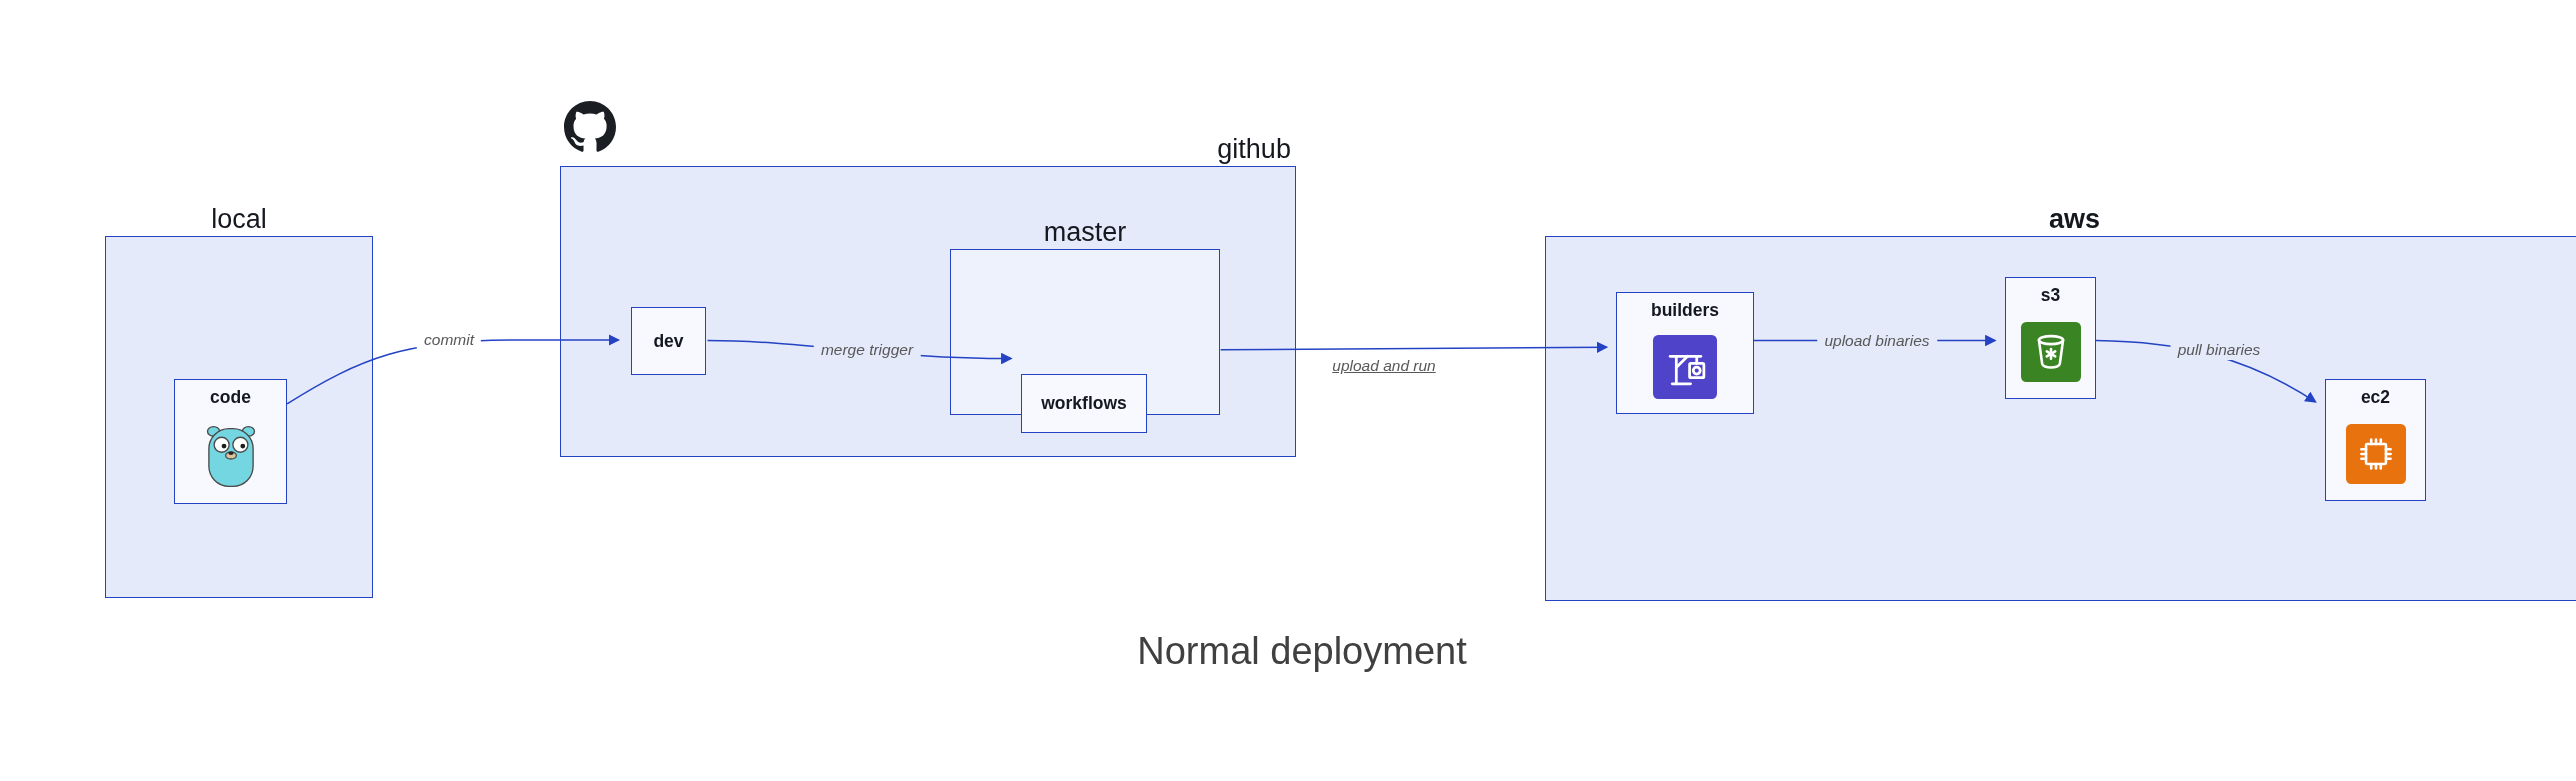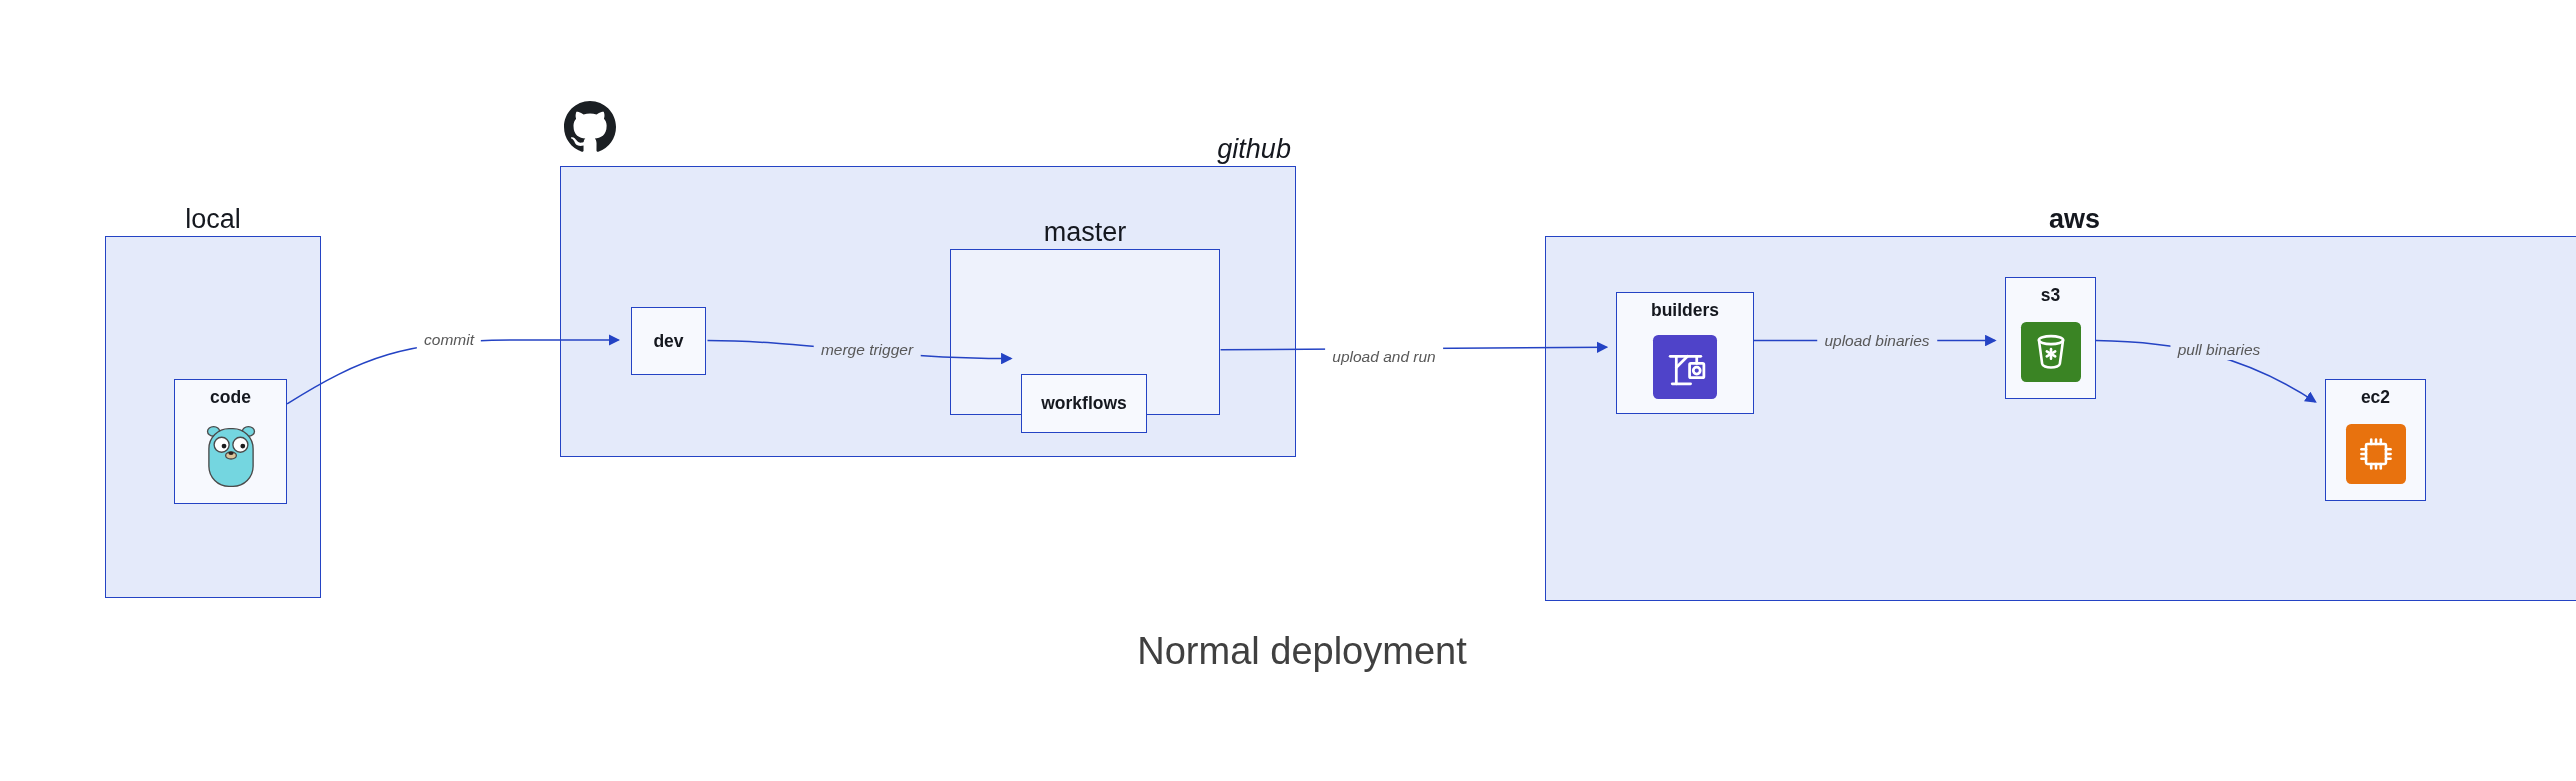--- a/index.html
+++ b/index.html
@@ -11,21 +11,21 @@
   .group {
     position:absolute;
     background:var(--panel-fill,#e4eafa);
     border:1.5px solid var(--box-border,#2443c4);
   }
   .group.sub { background:var(--sub-panel-fill,#eef2fc); }
   .group-label {
     position:absolute; top:-33px; left:0; right:0;
     text-align:center; font-size:27px; color:#15181f; white-space:nowrap;
   }
-  .group-label.align-right { text-align:right; right:4.1px;font-style:italic; }
+  .group-label.align-right { text-align:right; right:4.1px; }
   .node {
     position:absolute;
     background:var(--leaf-fill,#f7f9fe);
     border:1.5px solid var(--box-border,#2443c4);
     display:flex; align-items:center; justify-content:center;
     z-index:3;
   }
   .node-label { font-weight:bold; font-size:17.5px; color:#15181f; white-space:nowrap; }
   .icon-node { flex-direction:column; justify-content:flex-start; padding-top:7.2px; }
   .icon-node .icon-wrap { flex:1; display:flex; align-items:center; justify-content:center; width:100%; }
@@ -46,21 +46,21 @@
     text-decoration-thickness:1.5px; text-underline-offset:5.2px;
     white-space:nowrap;
   }
   .glyph { stroke:#ffffff; fill:none; stroke-width:1.35; stroke-linecap:round; stroke-linejoin:round; }
 </style>
 </head>
 <body>
 
 <div class="canvas">
 
-  <div class="group" style="left:105px; top:236px; width:216px; height:362px;">
+  <div class="group" style="left:105px; top:236px; width:268px; height:362px;">
     <div class="group-label">local</div>
   </div>
 
   <div class="group" style="left:560px; top:166px; width:736px; height:291px;">
     <div class="group-label align-right">github</div>
   </div>
 
   <div class="group sub" style="left:950px; top:249px; width:270px; height:166px;">
     <div class="group-label">master</div>
   </div>
@@ -163,20 +163,20 @@
     </defs>
     <path class="edge-path" d="M557 784 C700 694 790 660 1000 660 H1200" marker-end="url(#arrowhead)"></path>
     <path class="edge-path" d="M1373 661 C1560 661 1720 696 1962 696" marker-end="url(#arrowhead)"></path>
     <path class="edge-path" d="M2369 679 L3118 674" marker-end="url(#arrowhead)"></path>
     <path class="edge-path" d="M3404 661 H3872" marker-end="url(#arrowhead)"></path>
     <path class="edge-path" d="M4068 661 C4230 663 4360 692 4494 780" marker-end="url(#arrowhead)"></path>
   </svg>
 
   <div class="edge-label bg-white" style="left:449px;  top:340px;">commit</div>
   <div class="edge-label bg-panel" style="left:867px; top:350px;">merge trigger</div>
-  <div class="edge-label bg-white" style="left:1384px; top:357px;">upload and run</div>
+  <div class="edge-label bg-white" style="left:1384px; top:366px;text-decoration:underline;">upload and run</div>
   <div class="edge-label bg-panel" style="left:1877px; top:341px;">upload binaries</div>
   <div class="edge-label bg-panel" style="left:2219px; top:350px;">pull binaries</div>
 
   <div class="title" style="left:1302px; top:630px;">Normal deployment</div>
 
 </div>
 
 
 </body></html>

